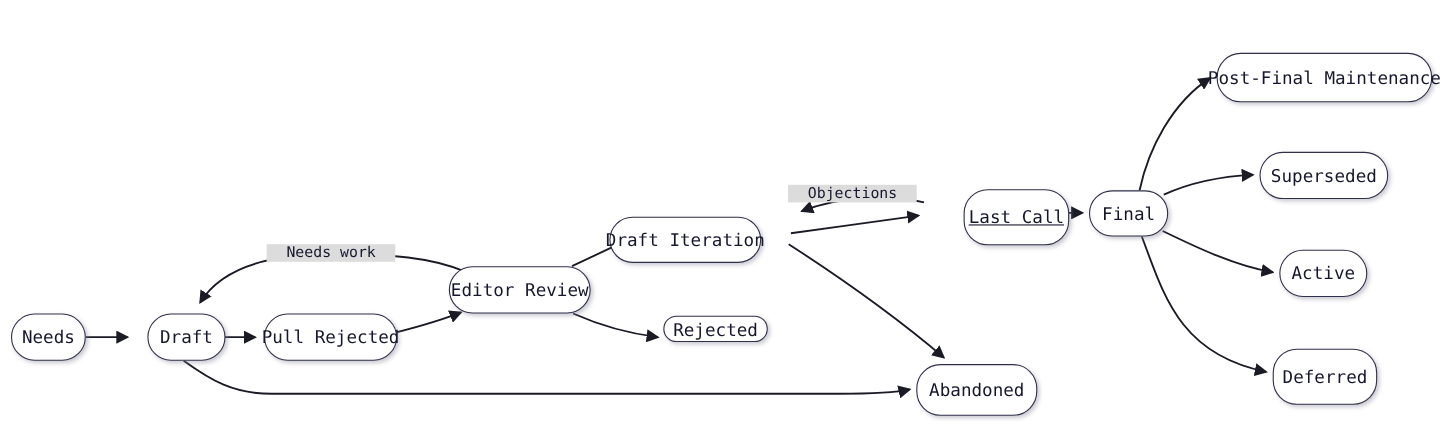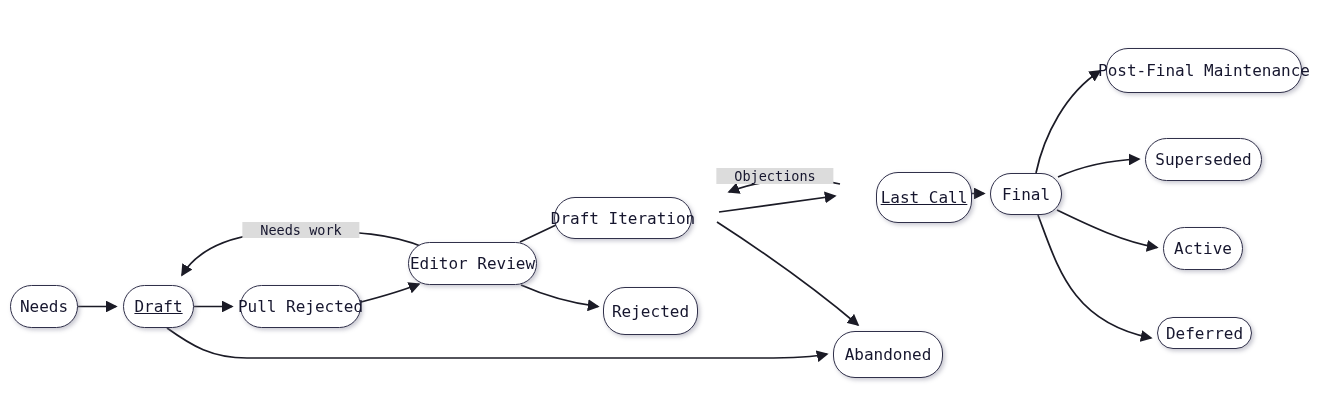--- a/index.html
+++ b/index.html
@@ -79,28 +79,28 @@
       <path class="edge" d="M 936 193.5 L 984 193.5" marker-end="url(#arrowhead)"></path>
       <path class="edge" d="M 1036 173 C 1044 135 1066 93 1100 71" marker-end="url(#arrowhead)"></path>
       <path class="edge" d="M 1058 177 C 1082 166 1106 160.5 1139 159" marker-end="url(#arrowhead)"></path>
       <path class="edge" d="M 1057 210 C 1090 226 1124 242 1157 247.5" marker-end="url(#arrowhead)"></path>
       <path class="edge" d="M 1038 215 C 1058 268 1072 322 1151 338" marker-end="url(#arrowhead)"></path>
       <path class="edge" d="M 717 222 C 765 253 818 291 858 325" marker-end="url(#arrowhead)"></path>
       <path class="edge" d="M 167 328 C 192 346 212 358 247 358 L 762 358 C 796 358 814 357 827 354" marker-end="url(#arrowhead)"></path>
     </svg>
   <div id="nodes-layer">
       <div class="node" style="left: 10px; top: 285px; width: 68px; height: 43px;">Needs</div>
-      <div class="node" style="left: 123px; top: 285px; width: 71px; height: 43px; text-decoration: underline;">Draft</div>
+      <div class="node" style="left: 134px; top: 285px; width: 71px; height: 43px;">Draft</div>
       <div class="node" style="left: 240px; top: 285px; width: 121px; height: 43px;">Pull Rejected</div>
       <div class="node" style="left: 408px; top: 242px; width: 129px; height: 43px;">Editor Review</div>
       <div class="node" style="left: 554px; top: 197px; width: 138px; height: 42px;">Draft Iteration</div>
-      <div class="node" style="left: 603px; top: 287px; width: 95px; height: 48px;">Rejected</div>
+      <div class="node" style="left: 603px; top: 287px; width: 95px; height: 24px;">Rejected</div>
       <div class="node" style="left: 876px; top: 172px; width: 96px; height: 51px; text-decoration: underline;">Last Call</div>
       <div class="node" style="left: 990px; top: 173px; width: 72px; height: 42px;">Final</div>
       <div class="node" style="left: 833px; top: 331px; width: 110px; height: 47px;">Abandoned</div>
       <div class="node" style="left: 1106px; top: 48px; width: 196px; height: 45px;">Post-Final Maintenance</div>
       <div class="node" style="left: 1145px; top: 138px; width: 117px; height: 43px;">Superseded</div>
       <div class="node" style="left: 1163px; top: 227px; width: 80px; height: 43px;">Active</div>
-      <div class="node" style="left: 1157px; top: 317px; width: 95px; height: 32px;">Deferred</div>
+      <div class="node" style="left: 1157px; top: 317px; width: 95px; height: 51px;">Deferred</div>
       <div class="edge-label" style="left: 301px; top: 230px;">Needs work</div>
       <div class="edge-label" style="left: 775px; top: 176px;">Objections</div>
     </div>
 </div>
 
 </body></html>

